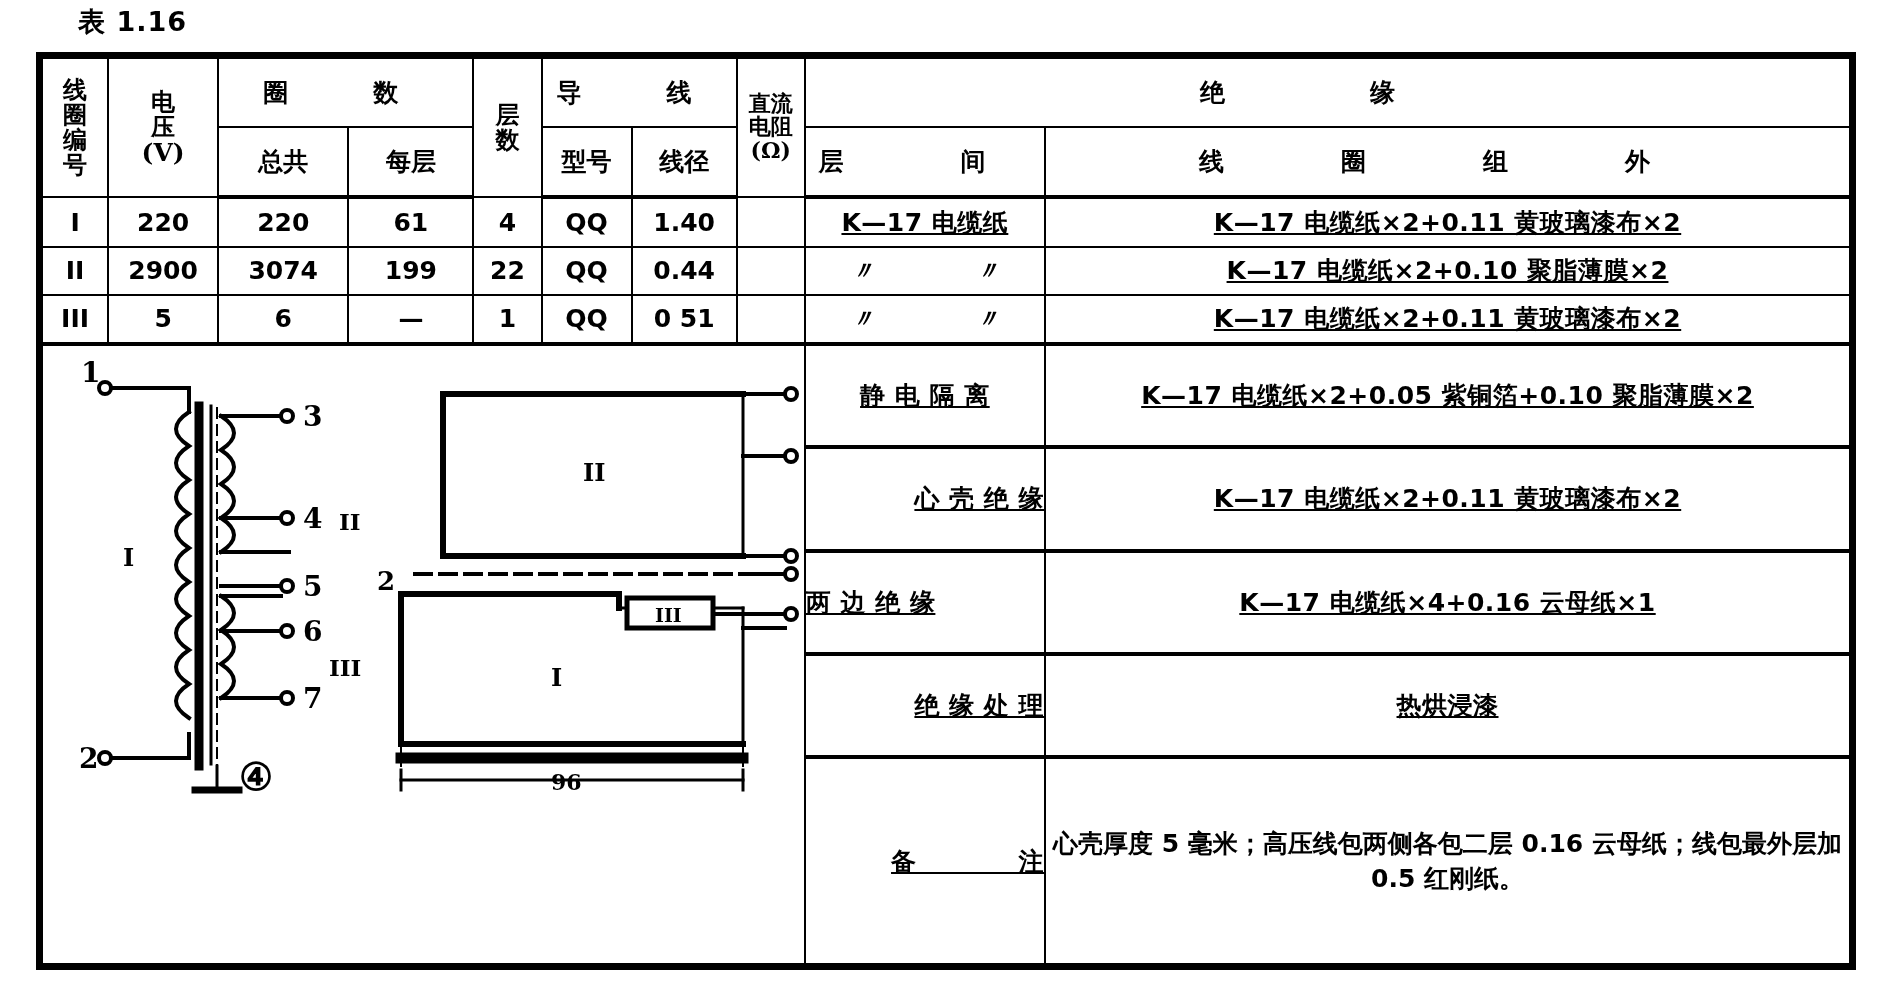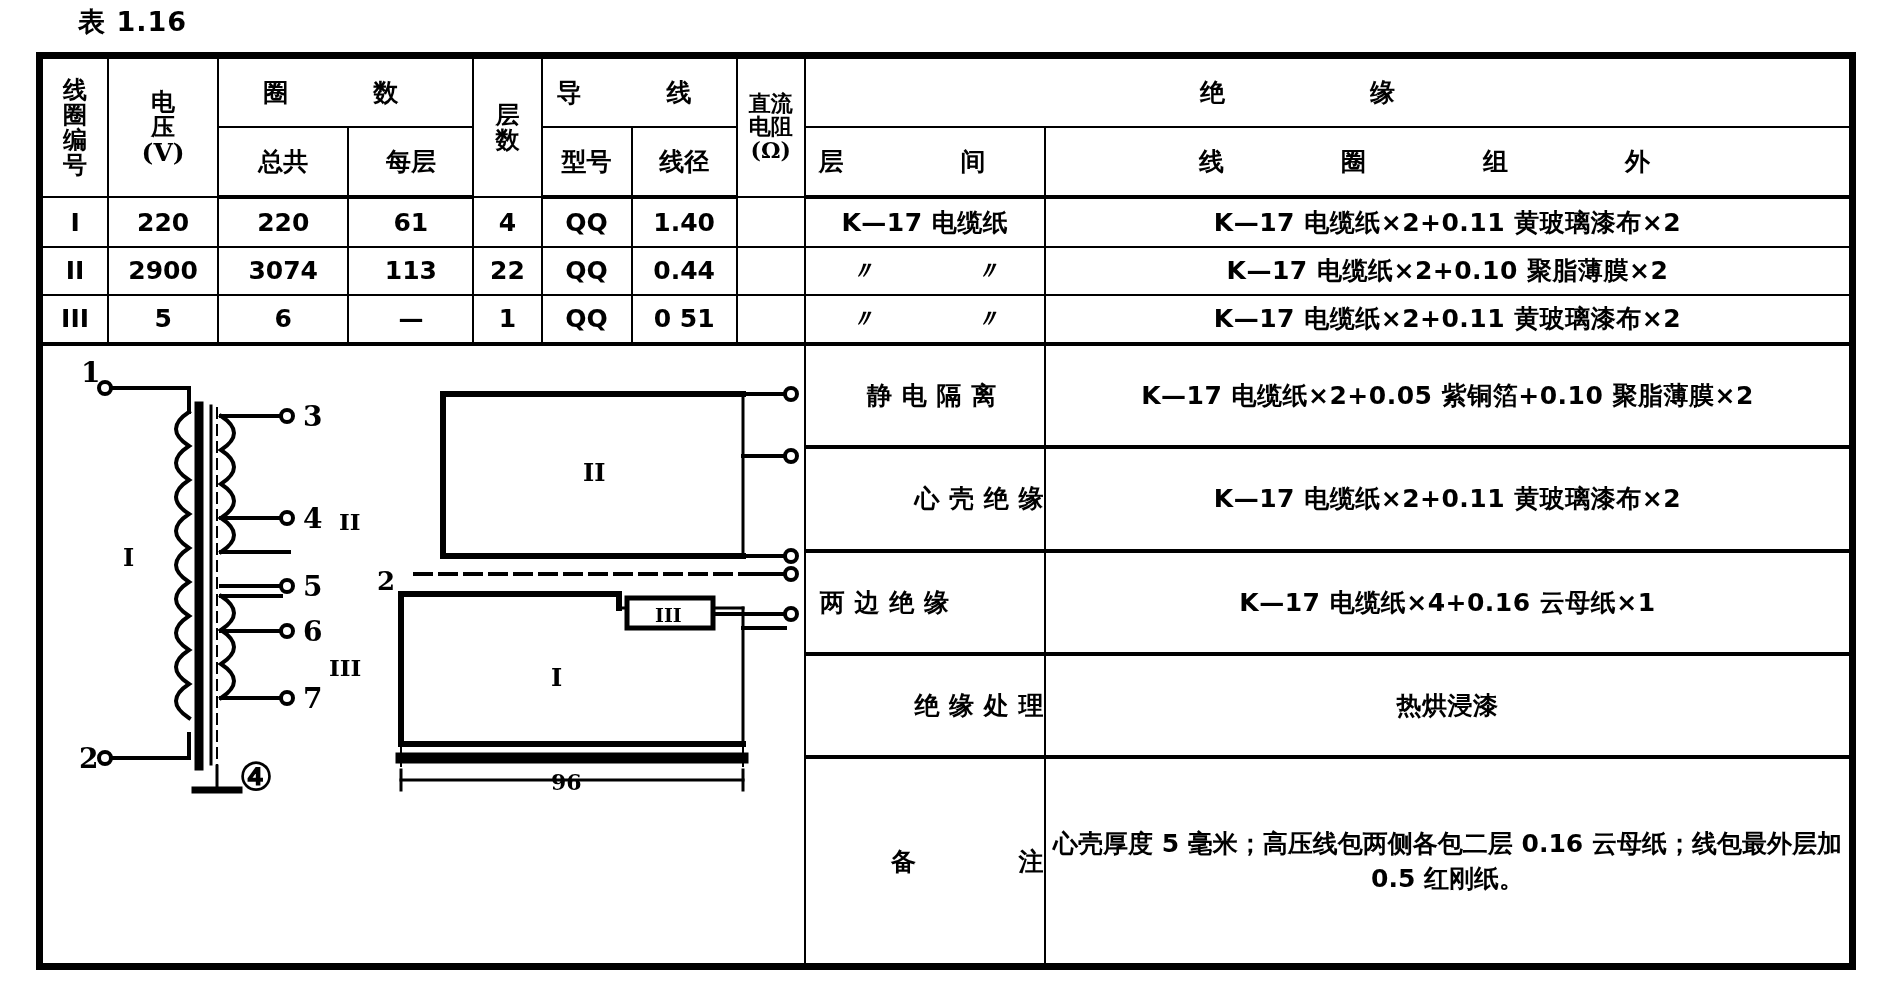--- a/index.html
+++ b/index.html
@@ -96,22 +96,23 @@
     padding-left: 60px;
     margin-left: 20px;
   }
 
   .cell-left {
     text-align: left;
     padding-left: 16px;
     font-size: 25px;
     font-weight: bold;
     letter-spacing: 0.5px;
-  }
-  .cell-left.tight { padding-left: 14px; }
+    text-decoration: underline;
+  }
+  .cell-left.tight { }
   .note-cell {
     text-align: left;
     padding: 6px 18px 6px 16px;
     line-height: 1.42;
     font-size: 25px;
     font-weight: bold;
   }
   .ditto {
     font-style: italic;
     font-size: 26px;
@@ -208,21 +209,21 @@
           <td class="num">1.40</td>
           <td></td>
           <td class="cell-left">K—17 电缆纸</td>
           <td class="cell-left">K—17 电缆纸×2+0.11 黄玻璃漆布×2</td>
         </tr>
 
         <tr>
           <td class="rom">II</td>
           <td class="num">2900</td>
           <td class="num">3074</td>
-          <td class="num">113</td>
+          <td class="num">199</td>
           <td class="num">22</td>
           <td class="qq">QQ</td>
           <td class="num">0.44</td>
           <td></td>
           <td class="ditto">〃　　　　〃</td>
           <td class="cell-left">K—17 电缆纸×2+0.10 聚脂薄膜×2</td>
         </tr>
 
         <tr>
           <td class="rom thick-bottom">III</td>

